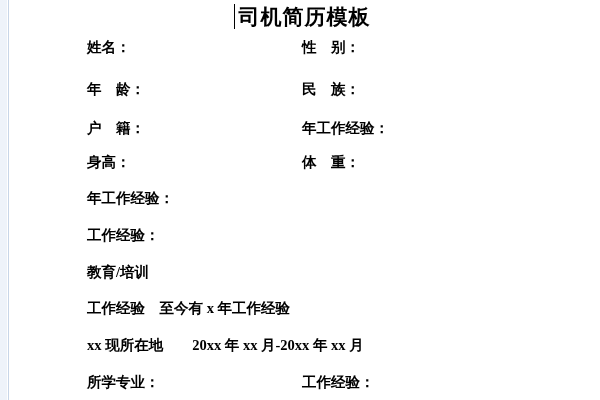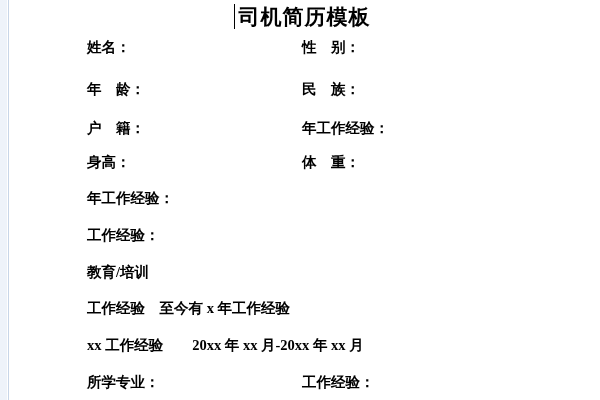--- a/index.html
+++ b/index.html
@@ -135,21 +135,21 @@
 
   <div class="line" style="top:263px;">
     <span class="col-a">教育/培训</span>
   </div>
 
   <div class="line" style="top:299px;">
     <span class="col-a">工作经验　至今有 x 年工作经验</span>
   </div>
 
   <div class="line" style="top:336px;">
-    <span class="col-a">xx 工作经验　　20xx 年 xx 月-20xx 年 xx 月</span>
+    <span class="col-a">xx 现所在地　　20xx 年 xx 月-20xx 年 xx 月</span>
   </div>
 
   <div class="line" style="top:373px;">
     <span class="col-a">所学专业：</span>
     <span class="col-b">工作经验：</span>
   </div>
 
 </div>
 
 </body></html>

